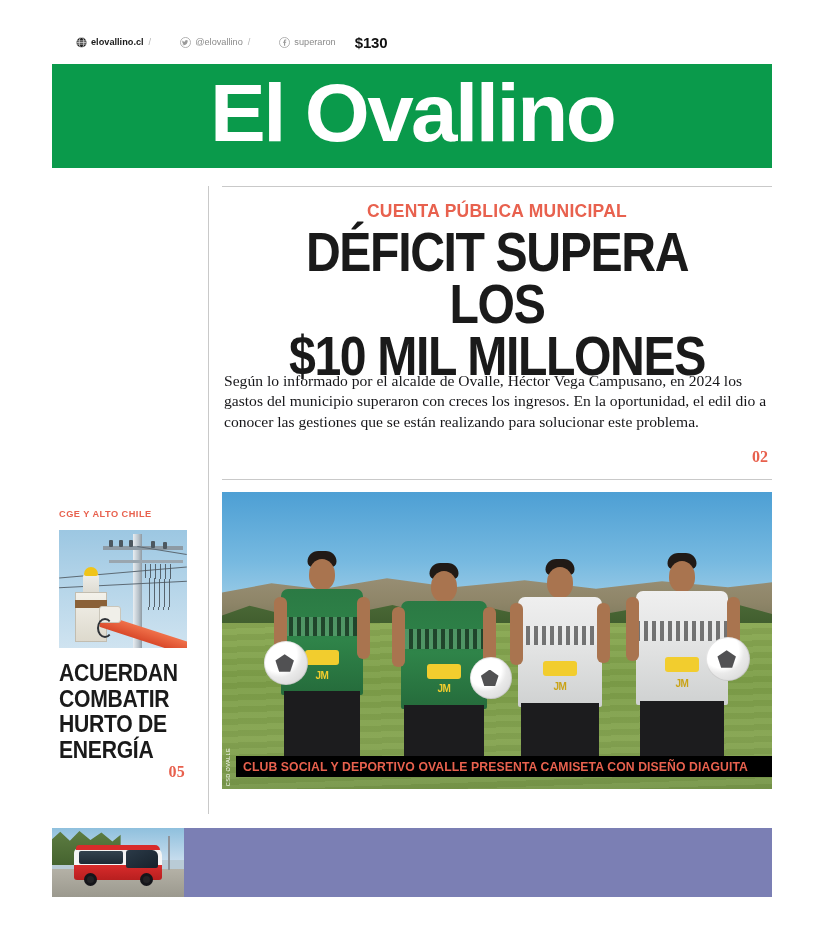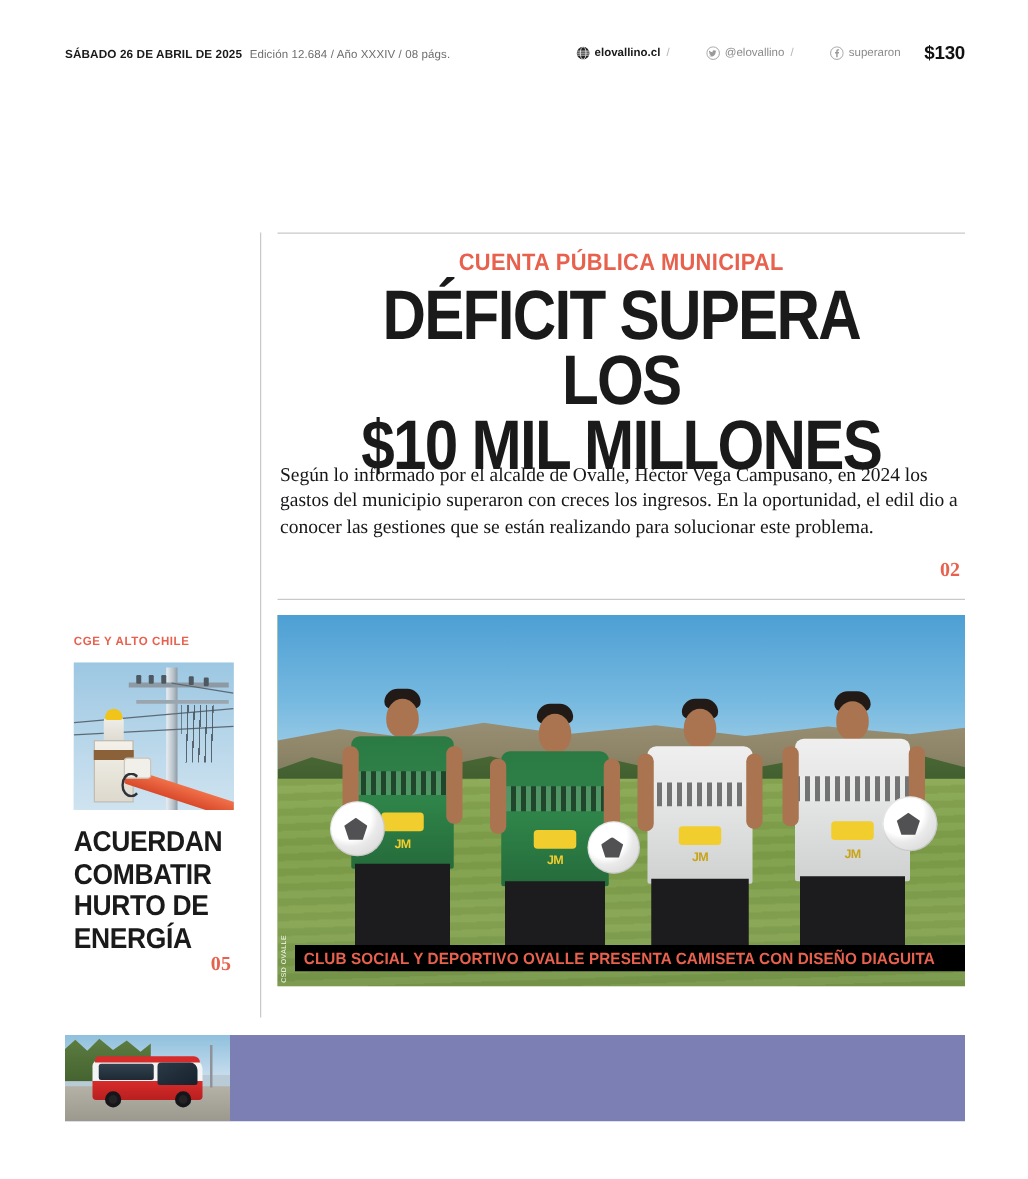--- a/index.html
+++ b/index.html
@@ -670,24 +670,20 @@
     position: absolute; left: 116px; top: 8px; width: 2px; height: 34px;
     background: #8f9399;
   }
 </style>
 </head>
 <body>
 
 <div class="page">
 
   <div class="topbar">
-    <div class="topbar-left">
-      <span class="issue-date">SÁBADO 26 DE ABRIL DE 2025</span>
-      <span class="issue-meta">Edición 12.684 / Año XXXIV / 08 págs.</span>
-    </div>
     <div class="topbar-right">
       <div class="social-group">
         <span class="social-item">
           <span class="social-icon">
             <svg viewBox="0 0 24 24">
                 <circle cx="12" cy="12" r="11" fill="#222"></circle>
                 <ellipse cx="12" cy="12" rx="5" ry="11" fill="none" stroke="#fff" stroke-width="1.4"></ellipse>
                 <path d="M1.6 8.5h20.8M1.6 15.5h20.8M1 12h22" stroke="#fff" stroke-width="1.4" fill="none"></path>
               </svg>
           </span>
@@ -711,20 +707,23 @@
                 <path d="M13.4 19v-6.3h2.1l.32-2.45H13.4V8.68c0-.71.2-1.2 1.22-1.2h1.3V5.3c-.23-.03-1-.1-1.9-.1-1.88 0-3.16 1.15-3.16 3.25v1.8H8.75v2.45h2.11V19z" fill="#9a9a9a"></path>
               </svg>
           </span>
           <span class="social-name">superaron</span>
         </span>
       </div>
       <span class="price">$130</span>
     </div>
   </div>
 
+  <div class="masthead">
+    <div class="masthead-title">El Ovallino</div>
+  </div>
 
   <div class="content">
 
     <div class="sidebar">
 
 
       <div class="side-block-white">
         <div class="side-kicker-red">CGE Y ALTO CHILE</div>
         <div class="side-photo2">
           <div class="photo-pole">

